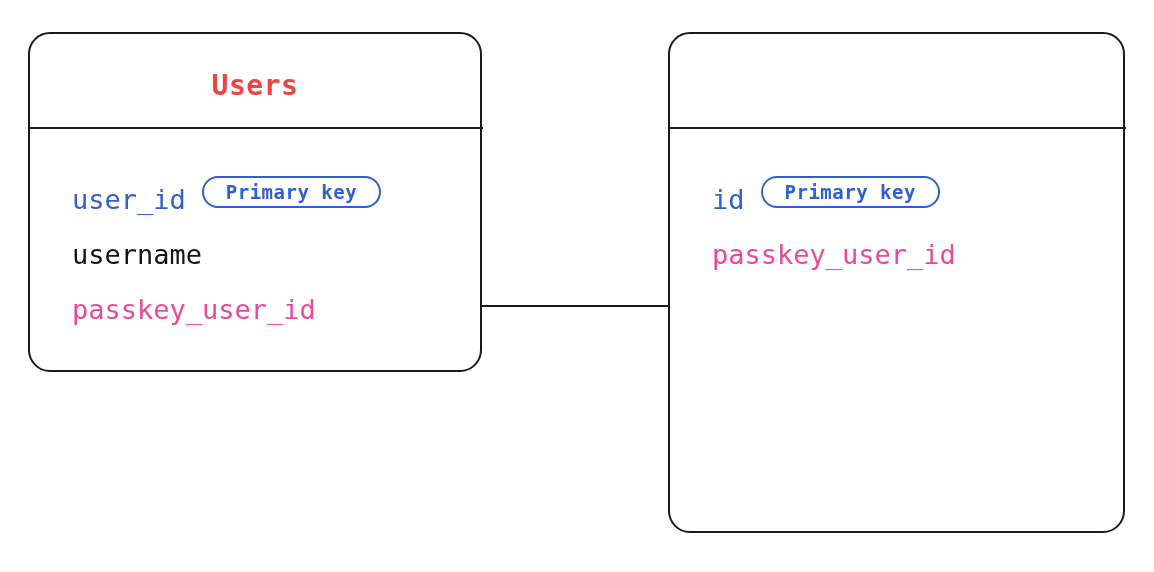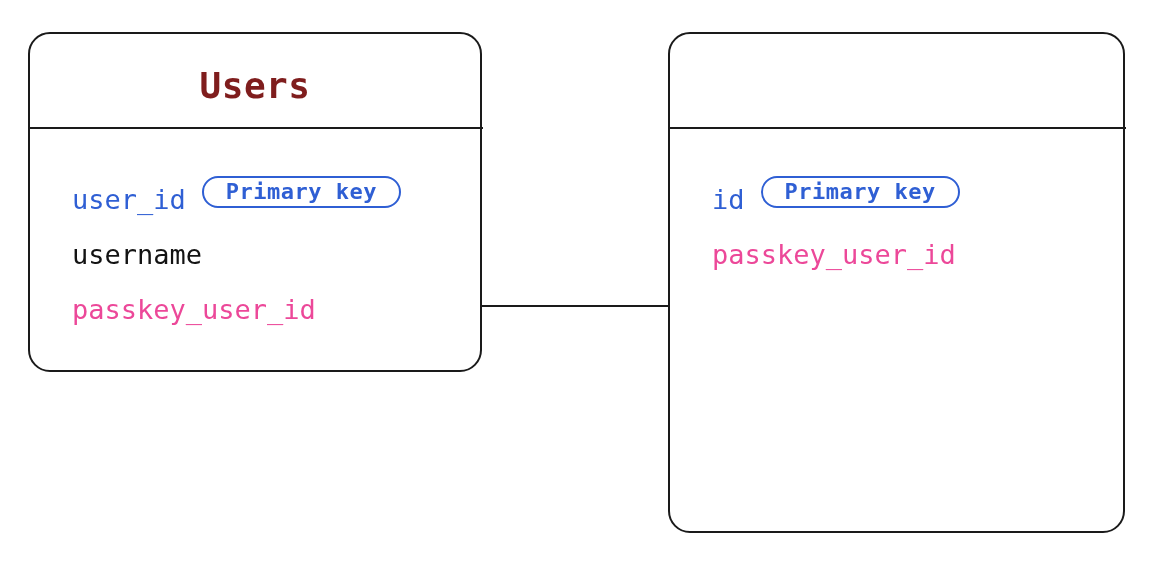--- a/index.html
+++ b/index.html
@@ -42,24 +42,24 @@
   }
 
   .entity-title {
     position: absolute;
     left: 0;
     right: 0;
     top: 30px;
     height: 44px;
     line-height: 44px;
     text-align: center;
-    font-size: 36px;
+    font-size: 28px;
     font-weight: 700;
     letter-spacing: 0.5px;
-    color: #7f1d1d;
+    color: #ef4444;
     white-space: nowrap;
   }
 
   .entity-divider {
     position: absolute;
     left: -2.5px;
     right: -2.5px;
     top: 93px;
     height: 0;
     border-top: 2.5px solid #1a1a1a;
@@ -95,21 +95,21 @@
     display: inline-flex;
     align-items: center;
     justify-content: center;
     margin-left: 16px;
     height: 32px;
     padding: 0 22px;
     box-sizing: border-box;
     border: 2.5px solid #2f5fd4;
     border-radius: 999px;
     background: #ffffff;
-    font-size: 22px;
+    font-size: 19px;
     font-weight: 700;
     letter-spacing: 0.5px;
     color: #2f5fd4;
     white-space: nowrap;
   }
 
   
   #relationship-connector {
     position: absolute;
     left: 481px;

